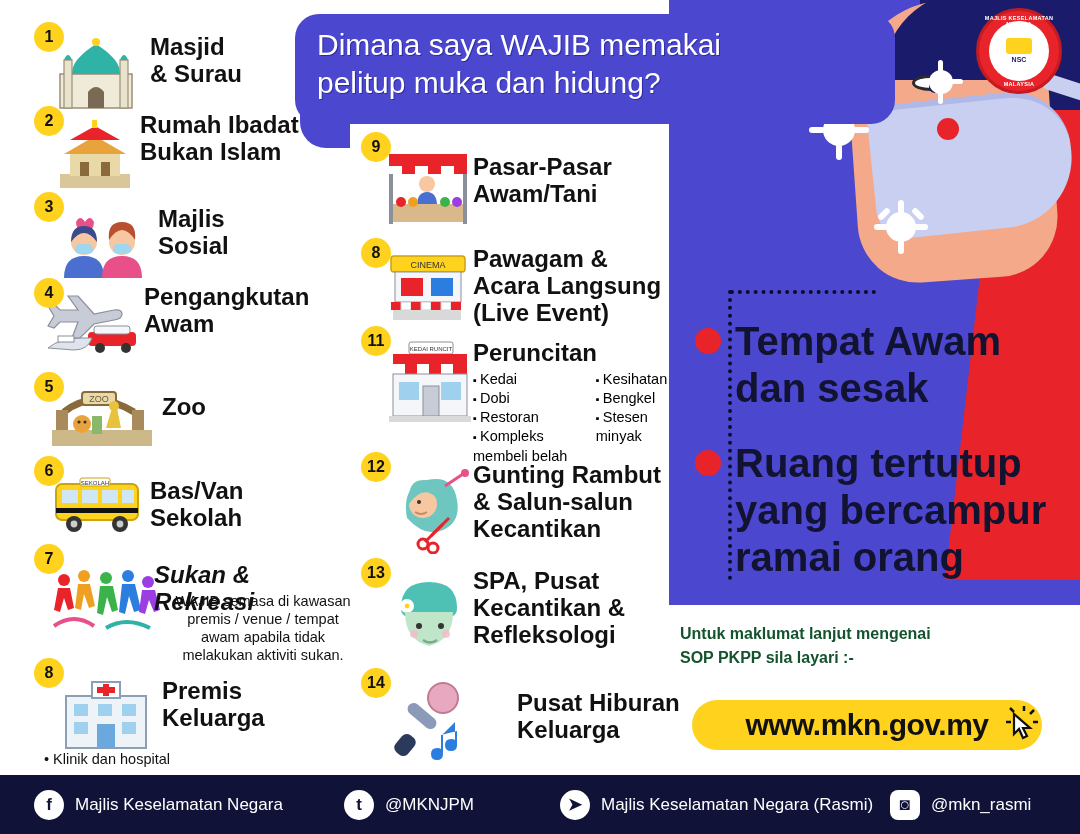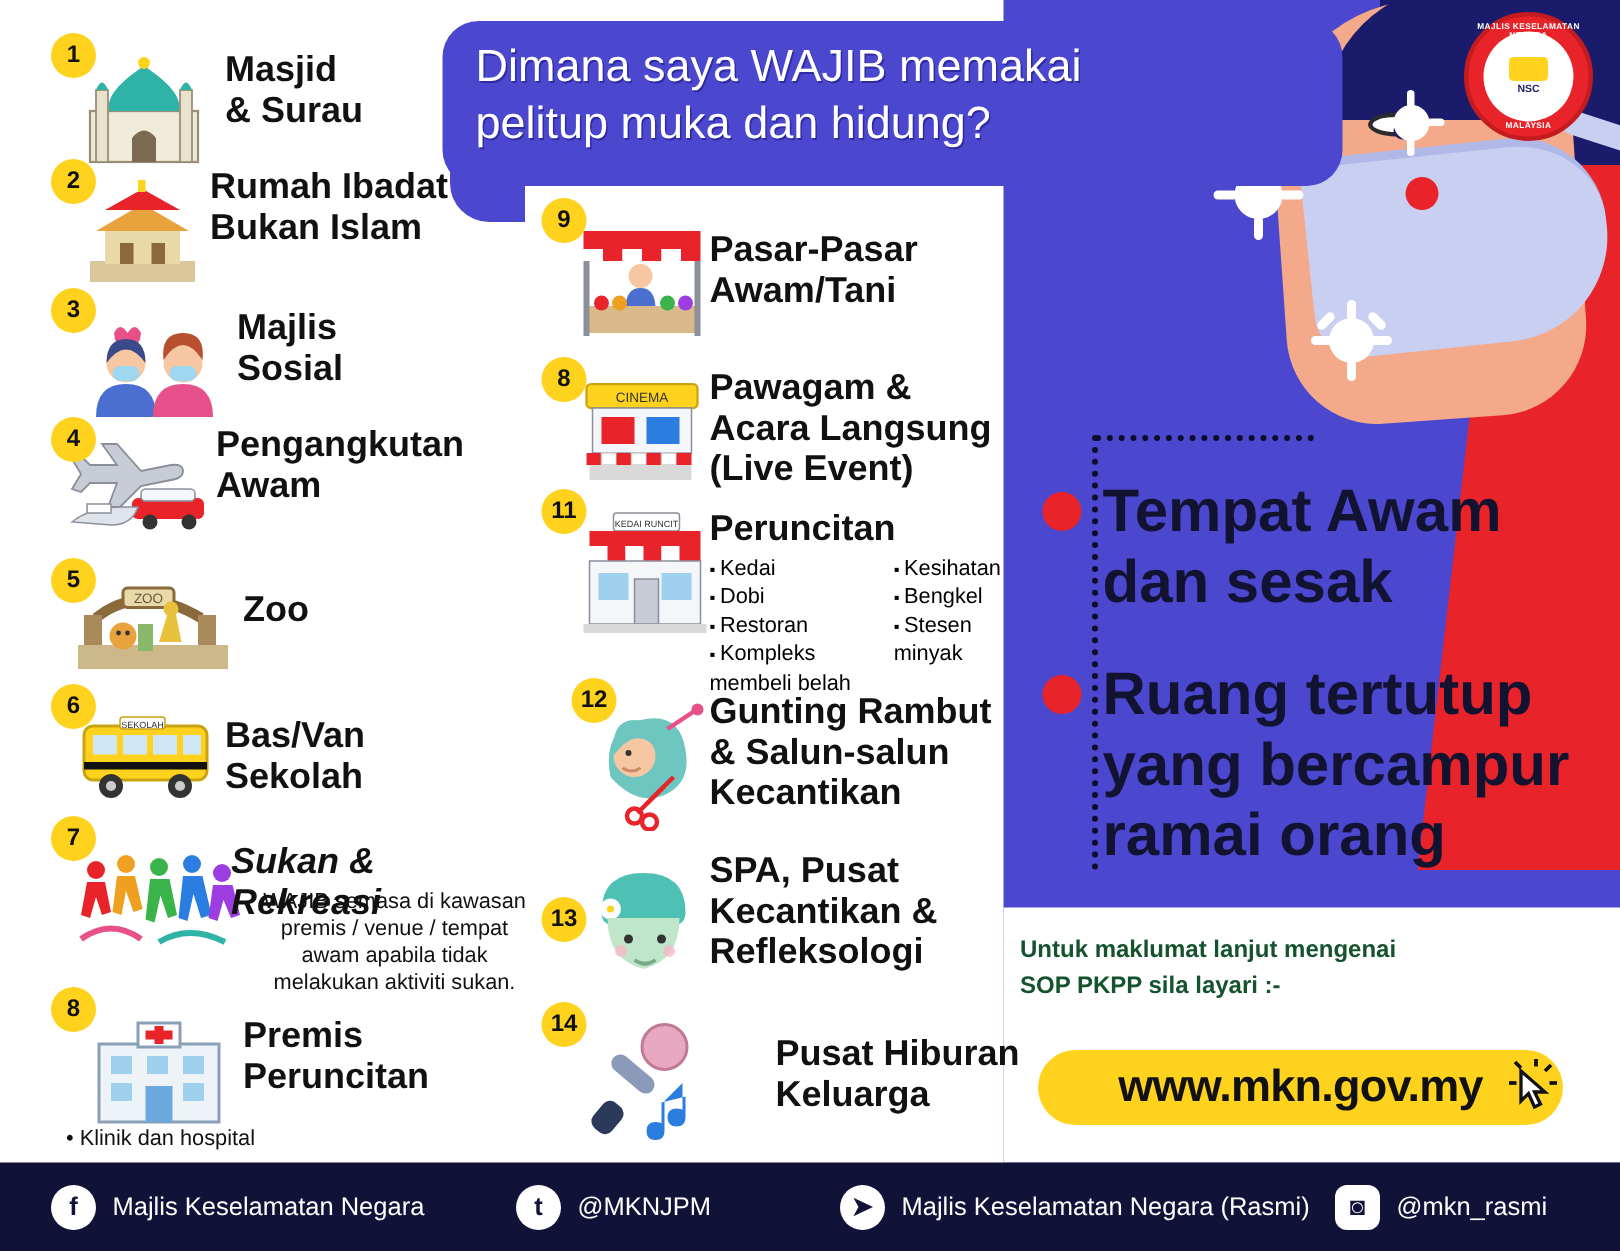--- a/index.html
+++ b/index.html
@@ -428,21 +428,21 @@
         <rect x="45" y="11" width="18" height="6" fill="#e8242a"></rect>
         <rect x="22" y="28" width="14" height="12" fill="#9fd0ee"></rect>
         <rect x="46" y="28" width="14" height="12" fill="#9fd0ee"></rect>
         <rect x="70" y="28" width="14" height="12" fill="#9fd0ee"></rect>
         <rect x="22" y="46" width="14" height="12" fill="#9fd0ee"></rect>
         <rect x="70" y="46" width="14" height="12" fill="#9fd0ee"></rect>
         <rect x="45" y="48" width="18" height="24" fill="#6aa8dd"></rect>
       </svg>
     </div>
     <div class="ititle" style="position:absolute; left:140px; top:20px; white-space:pre-line;">Premis
-Peruncitan</div>
+Keluarga</div>
     <div class="isub" style="position:absolute; left:22px; top:92px; width:250px;">• Klinik dan hospital</div>
   </div>
 
   <div class="item" style="left:355px; top:132px; width:310px; height:92px;">
     <div class="num" style="left:6px; top:0;">9</div>
     <div class="icon-box" style="left:28px; top:12px;">
       <svg width="90" height="82" viewBox="0 0 90 82">
         <rect x="6" y="10" width="78" height="12" fill="#e8242a"></rect>
         <path d="M6 22 l13 0 l0 8 l-13 0Z" fill="#fff"></path>
         <path d="M19 22 l13 0 l0 8 l-13 0Z" fill="#e8242a"></path>
@@ -519,21 +519,21 @@
       </ul>
       <ul>
         <li>Kesihatan</li>
         <li>Bengkel</li>
         <li>Stesen minyak</li>
       </ul>
     </div>
   </div>
 
   <div class="item" style="left:355px; top:452px; width:330px; height:104px;">
-    <div class="num" style="left:6px; top:0;margin-left:20px;">12</div>
+    <div class="num" style="left:6px; top:0;">12</div>
     <div class="icon-box" style="left:30px; top:12px;">
       <svg width="90" height="90" viewBox="0 0 90 90">
         <path d="M22 54 q-6 -32 20 -38 q26 -6 30 20 q4 22 -14 30 q-18 8 -36 -12Z" fill="#6ec6c0"></path>
         <circle cx="38" cy="40" r="14" fill="#f6c7a0"></circle>
         <path d="M24 40 q14 -20 28 -6 q2 -18 -14 -18 q-16 0 -14 24Z" fill="#6ec6c0"></path>
         <circle cx="34" cy="38" r="2" fill="#333"></circle>
         <path d="M30 48 q6 4 12 0" stroke="#c98a6a" stroke-width="2" fill="none"></path>
         <path d="M60 22 l18 -12" stroke="#e8508a" stroke-width="3"></path>
         <circle cx="80" cy="9" r="4" fill="#e8508a"></circle>
         <path d="M46 72 l18 -18" stroke="#e8242a" stroke-width="3"></path>
@@ -541,21 +541,21 @@
         <circle cx="38" cy="80" r="5" fill="none" stroke="#e8242a" stroke-width="3"></circle>
         <circle cx="48" cy="84" r="5" fill="none" stroke="#e8242a" stroke-width="3"></circle>
       </svg>
     </div>
     <div class="ititle" style="position:absolute; left:118px; top:10px; white-space:pre-line;">Gunting Rambut
 &amp; Salun-salun
 Kecantikan</div>
   </div>
 
   <div class="item" style="left:355px; top:558px; width:330px; height:106px;">
-    <div class="num" style="left:6px; top:0;margin-top:40px;">13</div>
+    <div class="num" style="left:6px; top:0;">13</div>
     <div class="icon-box" style="left:32px; top:14px;">
       <svg width="86" height="88" viewBox="0 0 86 88">
         <path d="M14 36 q0 -26 28 -26 q28 0 28 26 q0 6 -4 8 l-48 0 q-4 -2 -4 -8Z" fill="#4fc0b4"></path>
         <circle cx="20" cy="34" r="7" fill="#fff"></circle>
         <circle cx="20" cy="34" r="2.4" fill="#ffd21e"></circle>
         <path d="M18 40 q0 28 24 34 q24 -6 24 -34 Z" fill="#bfe6c8"></path>
         <circle cx="32" cy="54" r="3" fill="#333"></circle>
         <circle cx="54" cy="54" r="3" fill="#333"></circle>
         <path d="M36 68 q7 5 14 0" stroke="#7aa88a" stroke-width="2.5" fill="none"></path>
         <circle cx="27" cy="62" r="4" fill="#f6b9c8" opacity=".8"></circle>

